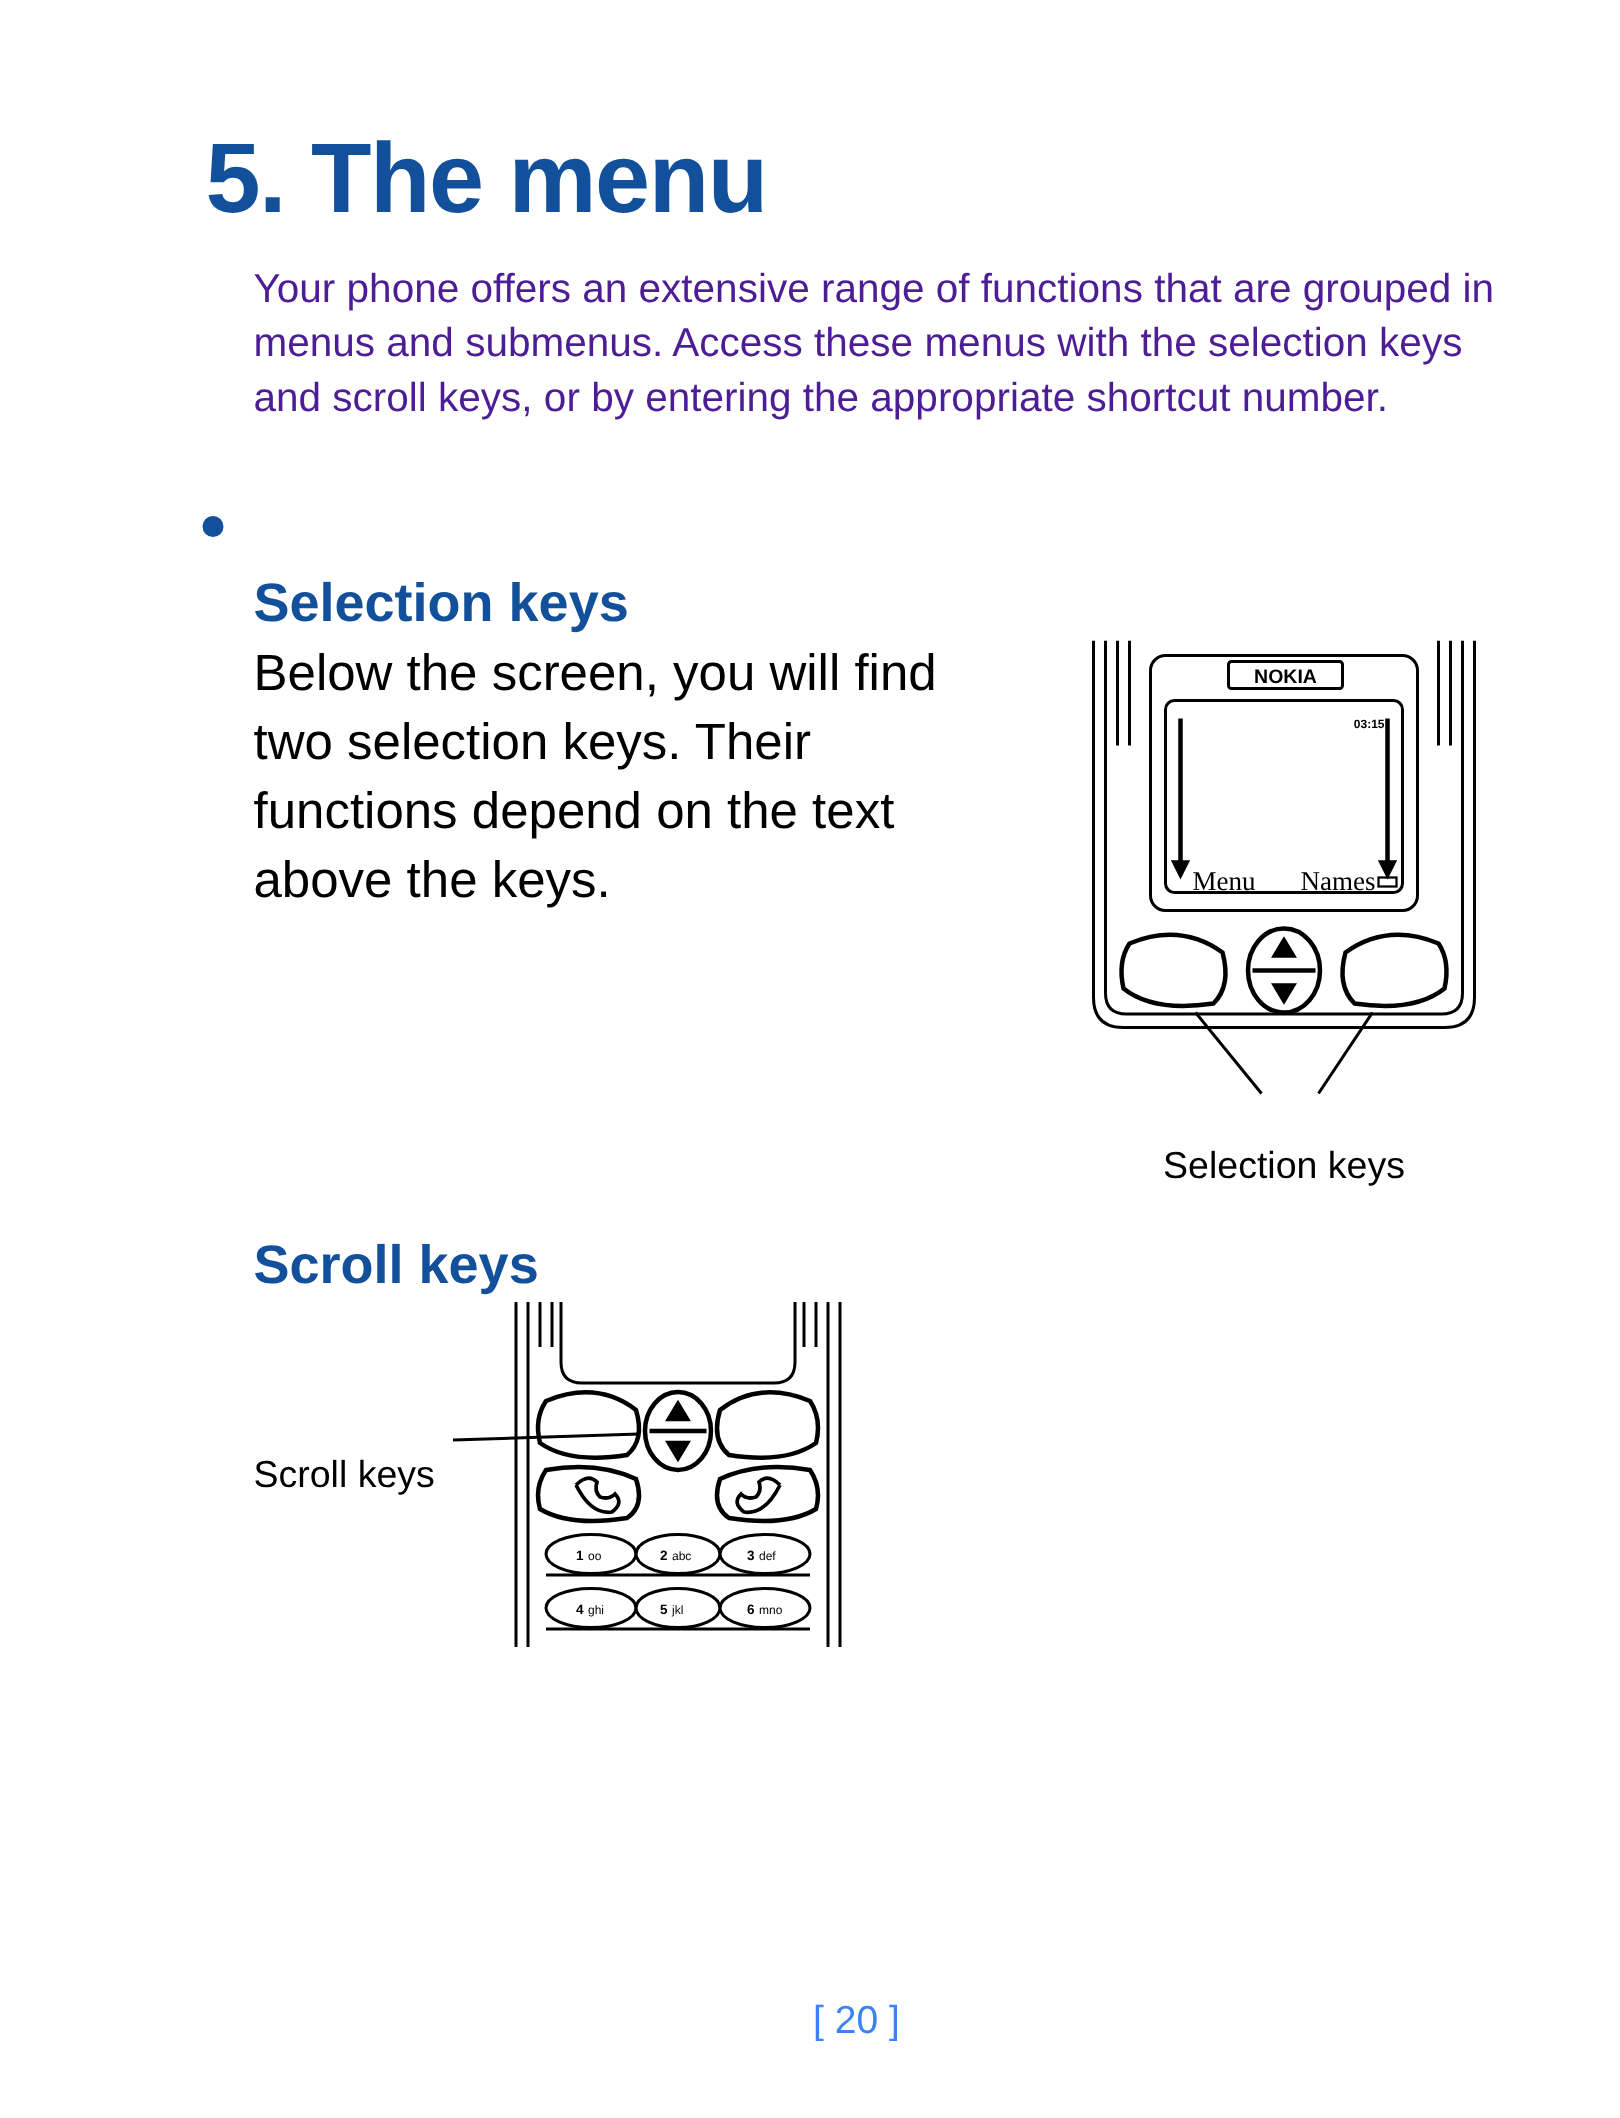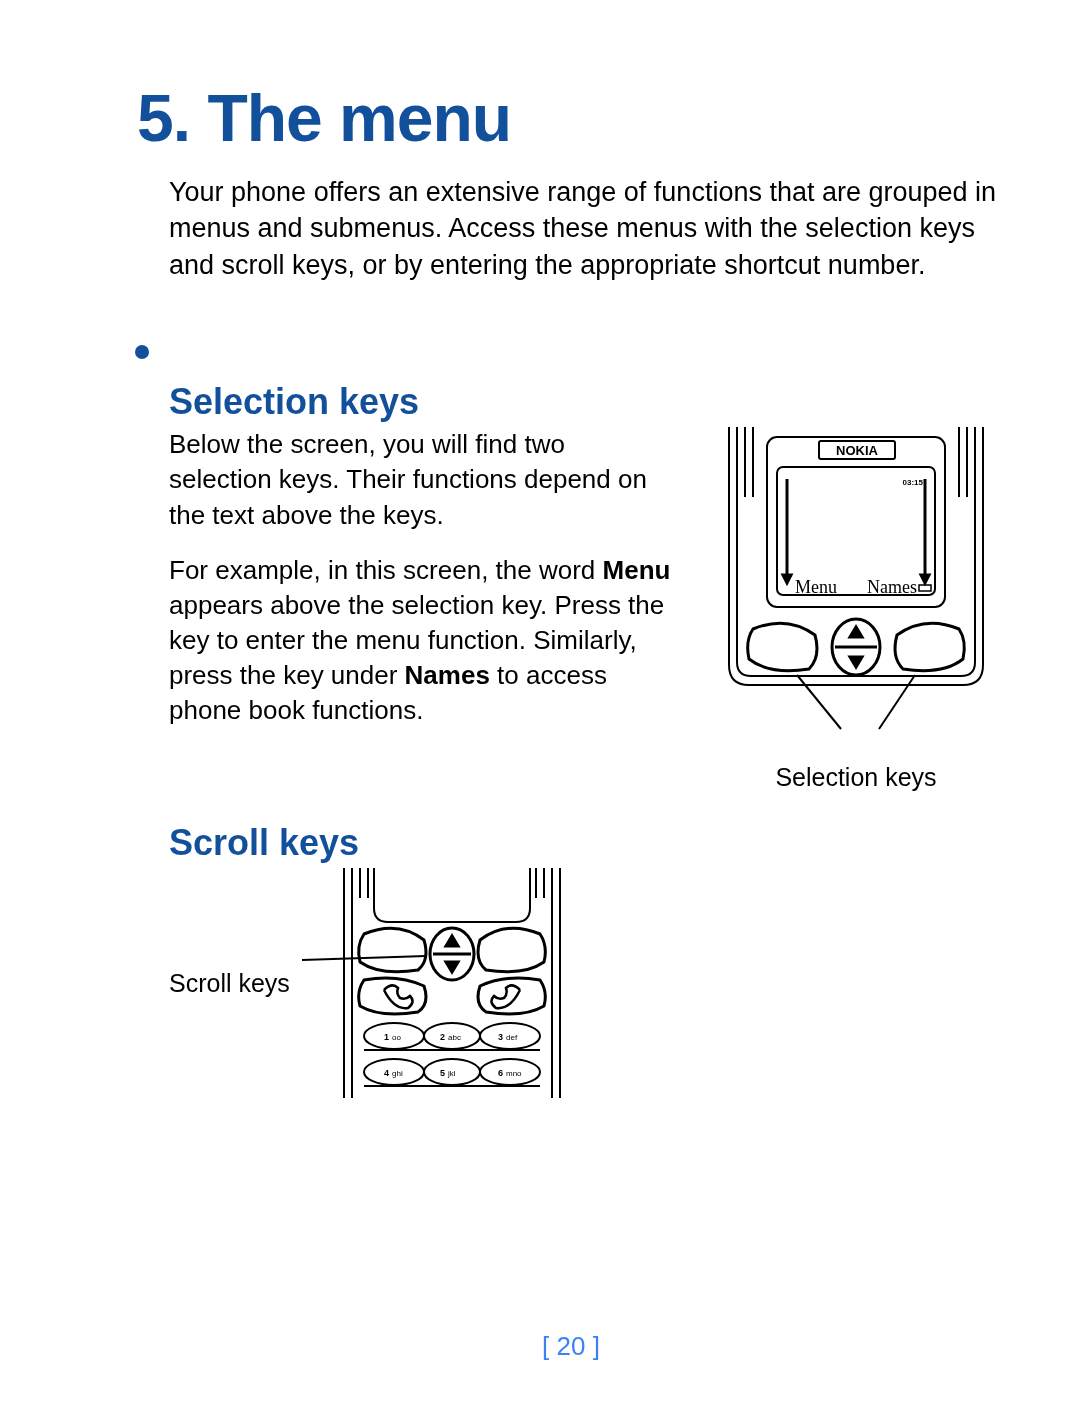--- a/index.html
+++ b/index.html
@@ -23,21 +23,21 @@
     font-size: 66px;
     font-weight: 700;
     color: #13509b;
     margin: 0 0 18px 6px;
     letter-spacing: -1px;
   }
   .intro-para {
     font-size: 27px;
     line-height: 1.35;
     margin: 0 0 42px 38px;
-    color: #000000;
+    color: #4c1d95;
   }
   .section-title {
     font-size: 44px;
     font-weight: 700;
     color: #13509b;
     margin: 0 0 6px 4px;
   }
   .bullet {
     display: inline-block;
     vertical-align: 6px;
@@ -58,21 +58,21 @@
   }
   .two-col {
     display: flex;
     align-items: flex-start;
     gap: 30px;
   }
   .col-text {
     flex: 1 1 auto;
   }
   .p {
-    font-size: 26px;
+    font-size: 34px;
     line-height: 1.35;
     margin: 0 0 20px 0;
   }
   .bold { font-weight: 700; }
   .figure {
     flex: 0 0 auto;
   }
   .figure-caption {
     font-size: 25px;
     text-align: center;
@@ -128,23 +128,20 @@
 
   <h2 class="section-title">
     <span class="bullet"></span>
   </h2>
 
   <h3 class="subsection-title">Selection keys</h3>
 
   <div class="body-block two-col">
     <div class="col-text">
       <p class="p">Below the screen, you will find two selection keys. Their functions depend on the text above the keys.</p>
-      <p class="p">
-        <span>For example, in this screen, the word </span><span class="bold">Menu</span><span> appears above the selection key. Press the key to enter the menu function. Similarly, press the key under </span><span class="bold">Names</span><span> to access phone book functions.</span>
-      </p>
     </div>
 
     <div class="figure">
       <div class="phone1">
         <svg viewBox="0 0 310 330">
 
           <g stroke="#000" stroke-width="2" fill="none">
             <path d="M36 0 v235 q0 14 14 14 h210 q14 0 14 -14 V0"></path>
             <path d="M28 0 v238 q0 20 20 20 h214 q20 0 20 -20 V0"></path>
 

